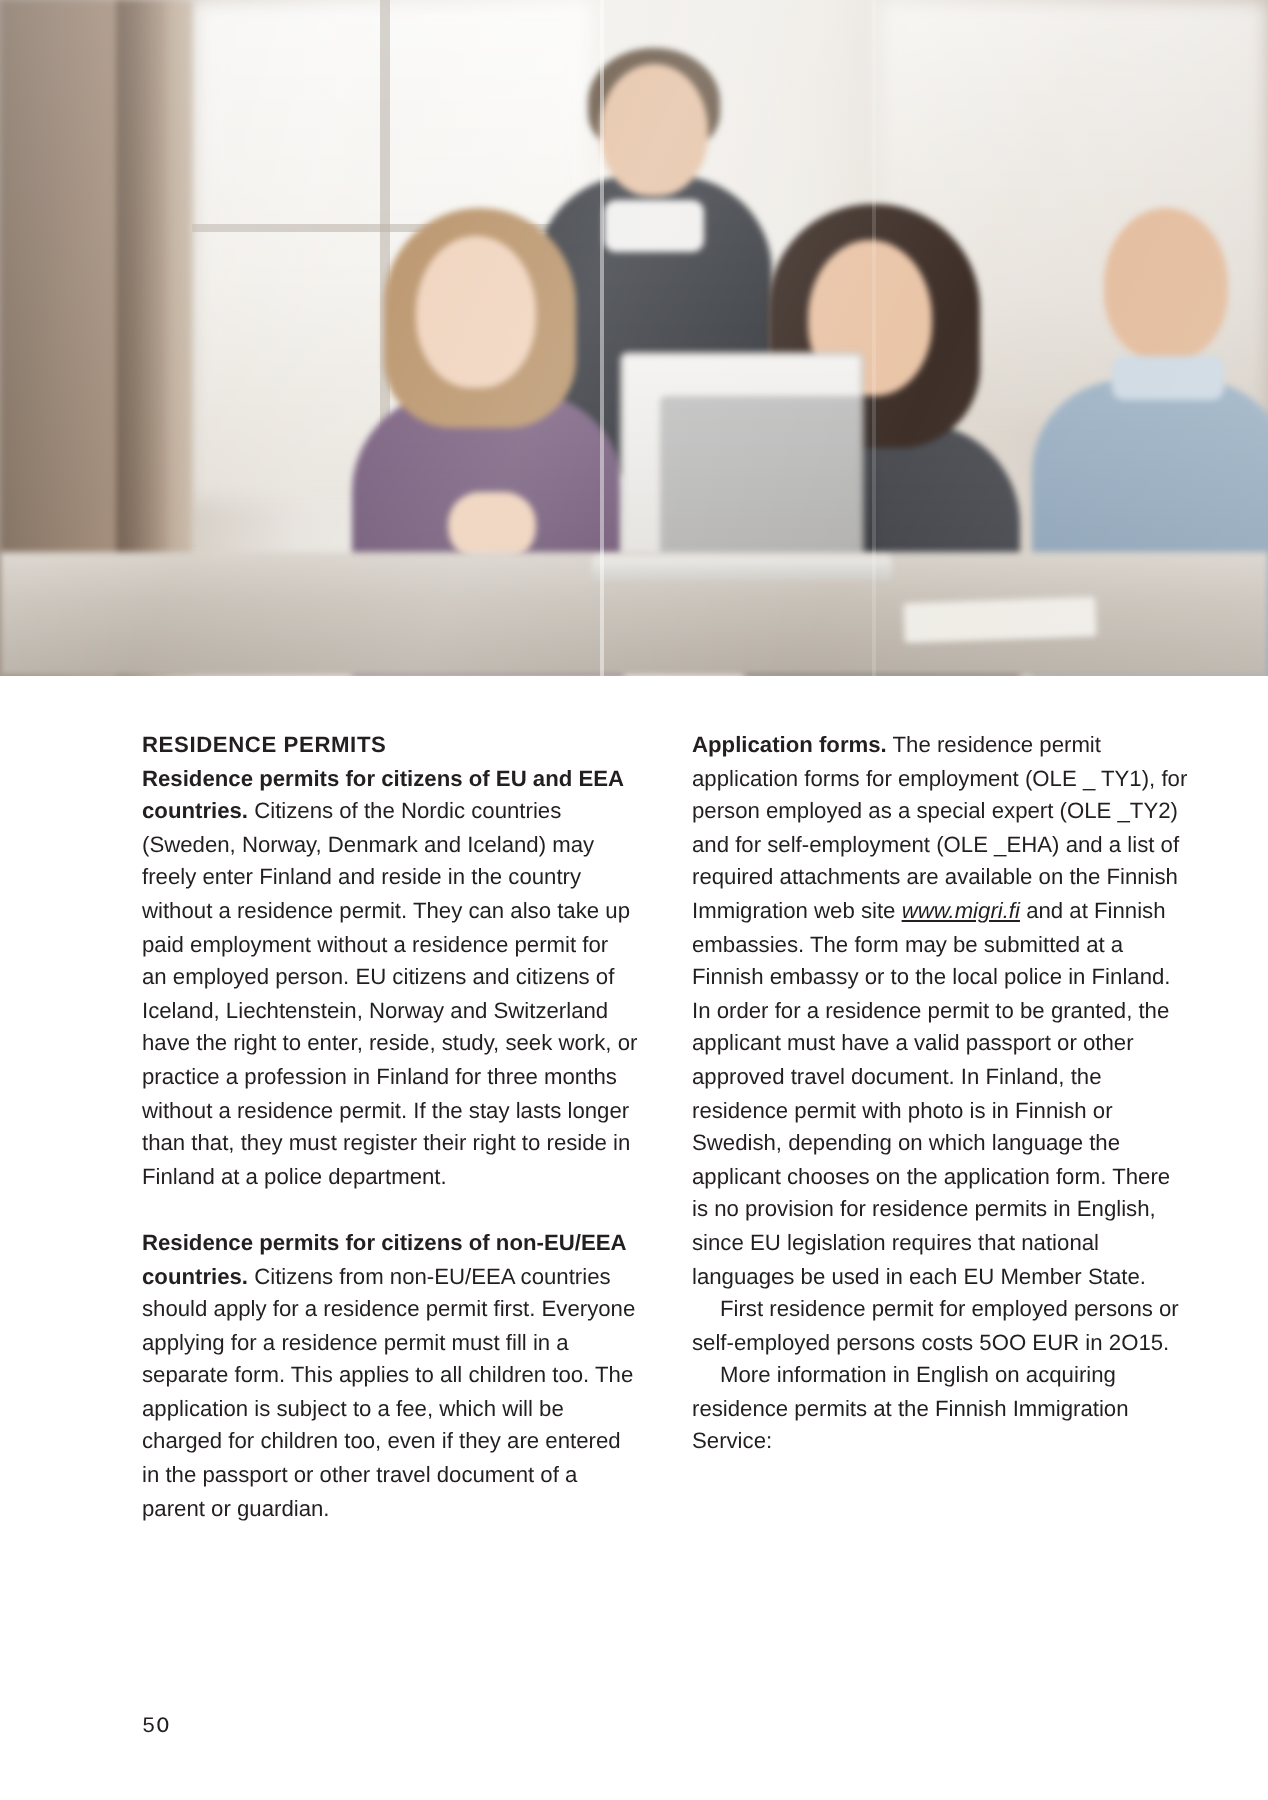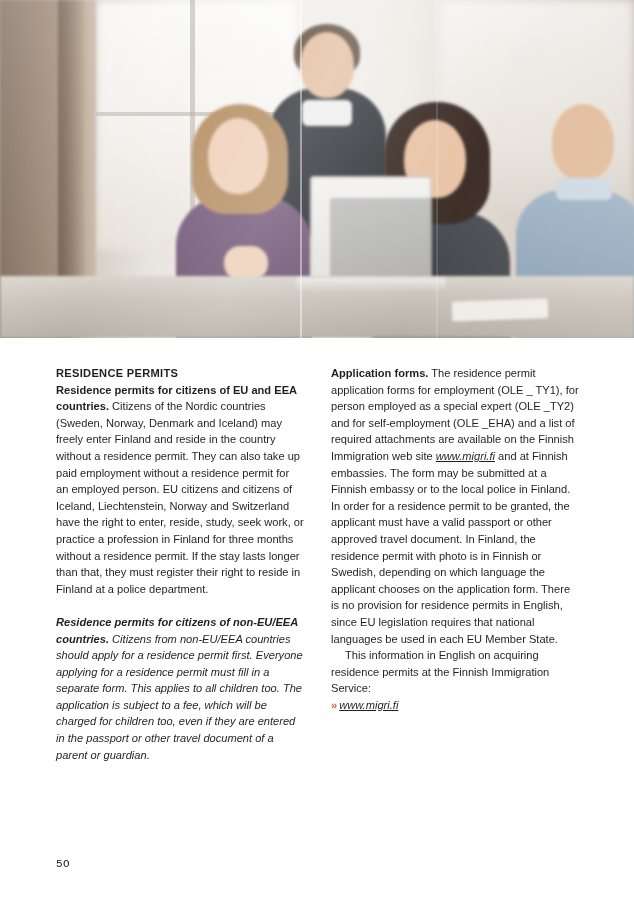--- a/index.html
+++ b/index.html
@@ -170,21 +170,21 @@
   .blur {
     filter: blur(1.6px);
   }
   .blur-more {
     filter: blur(5px);
   }
 
   
   .content {
     position: absolute;
-    left: 1px;
+    left: 16px;
     top: 338px;
     width: 614px;
     height: 562px;
   }
   .col {
     position: absolute;
     top: 27px;
     width: 248px;
     font-family: "Liberation Sans", sans-serif;
     font-size: 11.1px;
@@ -198,21 +198,20 @@
   .kicker {
     font-weight: bold;
     letter-spacing: 0.3px;
     margin: 0 0 0 0;
   }
   p {
     margin: 0;
   }
   p.gap {
     margin-top: 16.6px;
-    font-style: italic;
   }
   .indent {
     text-indent: 14px;
   }
   .lead {
     font-weight: bold;
   }
   .ital {
     font-style: italic;
     text-decoration: underline;
@@ -292,19 +291,19 @@
   <div class="content">
 
     <div class="col col-left">
       <p class="kicker">RESIDENCE PERMITS</p>
       <p><span class="lead">Residence permits for citizens of EU and EEA countries.</span><span> Citizens of the Nordic countries (Sweden, Norway, Denmark and Iceland) may freely enter Finland and reside in the country without a residence permit. They can also take up paid employment without a residence permit for an employed person. EU citizens and citizens of Iceland, Liechtenstein, Norway and Switzerland have the right to enter, reside, study, seek work, or practice a profession in Finland for three months without a residence permit. If the stay lasts longer than that, they must register their right to reside in Finland at a police department.</span></p>
       <p class="gap"><span class="lead">Residence permits for citizens of non-EU/EEA countries.</span><span> Citizens from non-EU/EEA countries should apply for a residence permit first. Everyone applying for a residence permit must fill in a separate form. This applies to all children too. The application is subject to a fee, which will be charged for children too, even if they are entered in the passport or other travel document of a parent or guardian.</span></p>
     </div>
 
     <div class="col col-right">
       <p><span class="lead">Application forms.</span><span> The residence permit application forms for employment (OLE _ TY1), for person employed as a special expert (OLE _TY2) and for self-employment (OLE _EHA) and a list of required attachments are available on the Finnish Immigration web site </span><span class="ital">www.migri.fi</span><span> and at Finnish embassies. The form may be submitted at a Finnish embassy or to the local police in Finland. In order for a residence permit to be granted, the applicant must have a valid passport or other approved travel document. In Finland, the residence permit with photo is in Finnish or Swedish, depending on which language the applicant chooses on the application form. There is no provision for residence permits in English, since EU legislation requires that national languages be used in each EU Member State.</span></p>
-      <p class="indent">This information in English on acquiring residence permits at the Finnish Immigration Service:</p>
-      <p class="link-line"><span class="arrows">»</span><span class="ital">www.migri.fi</span></p>
+      <p class="indent">First residence permit for employed persons or self-employed persons costs 5OO EUR in 2O15.</p>
+      <p class="indent">More information in English on acquiring residence permits at the Finnish Immigration Service:</p>
     </div>
 
     <div class="pagenum">5O</div>
   </div>
 </div>
 
 </body></html>

